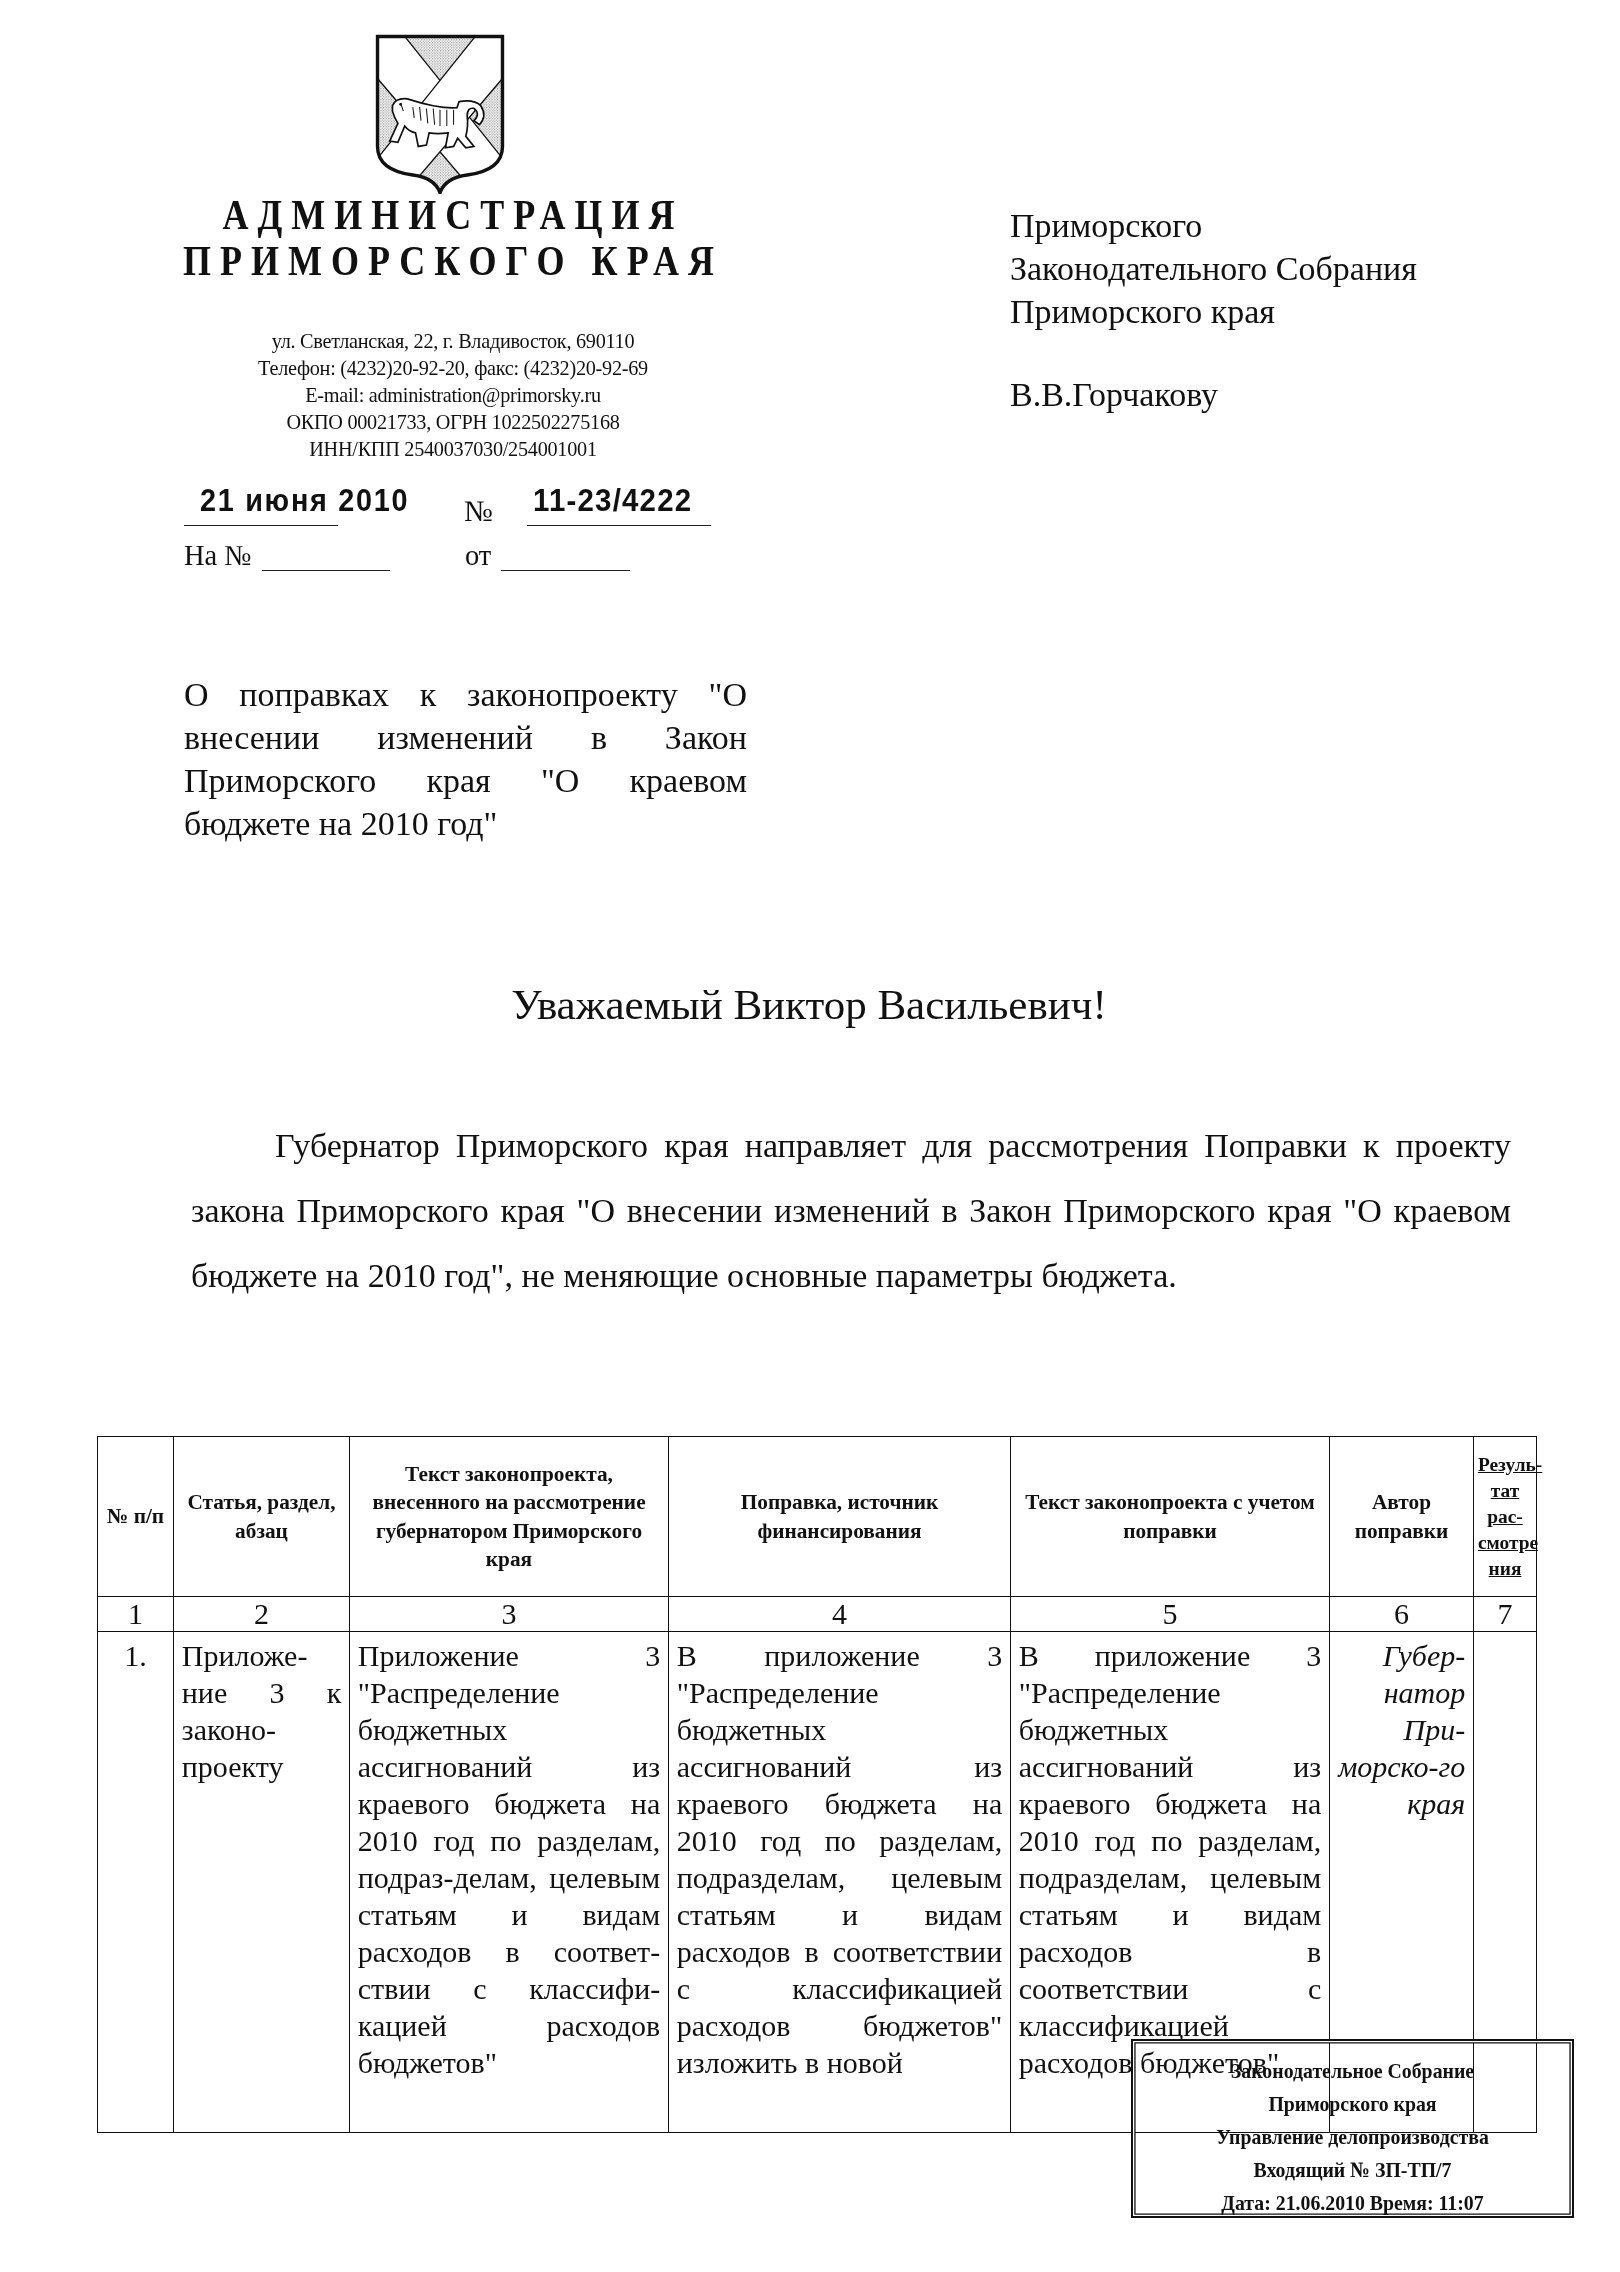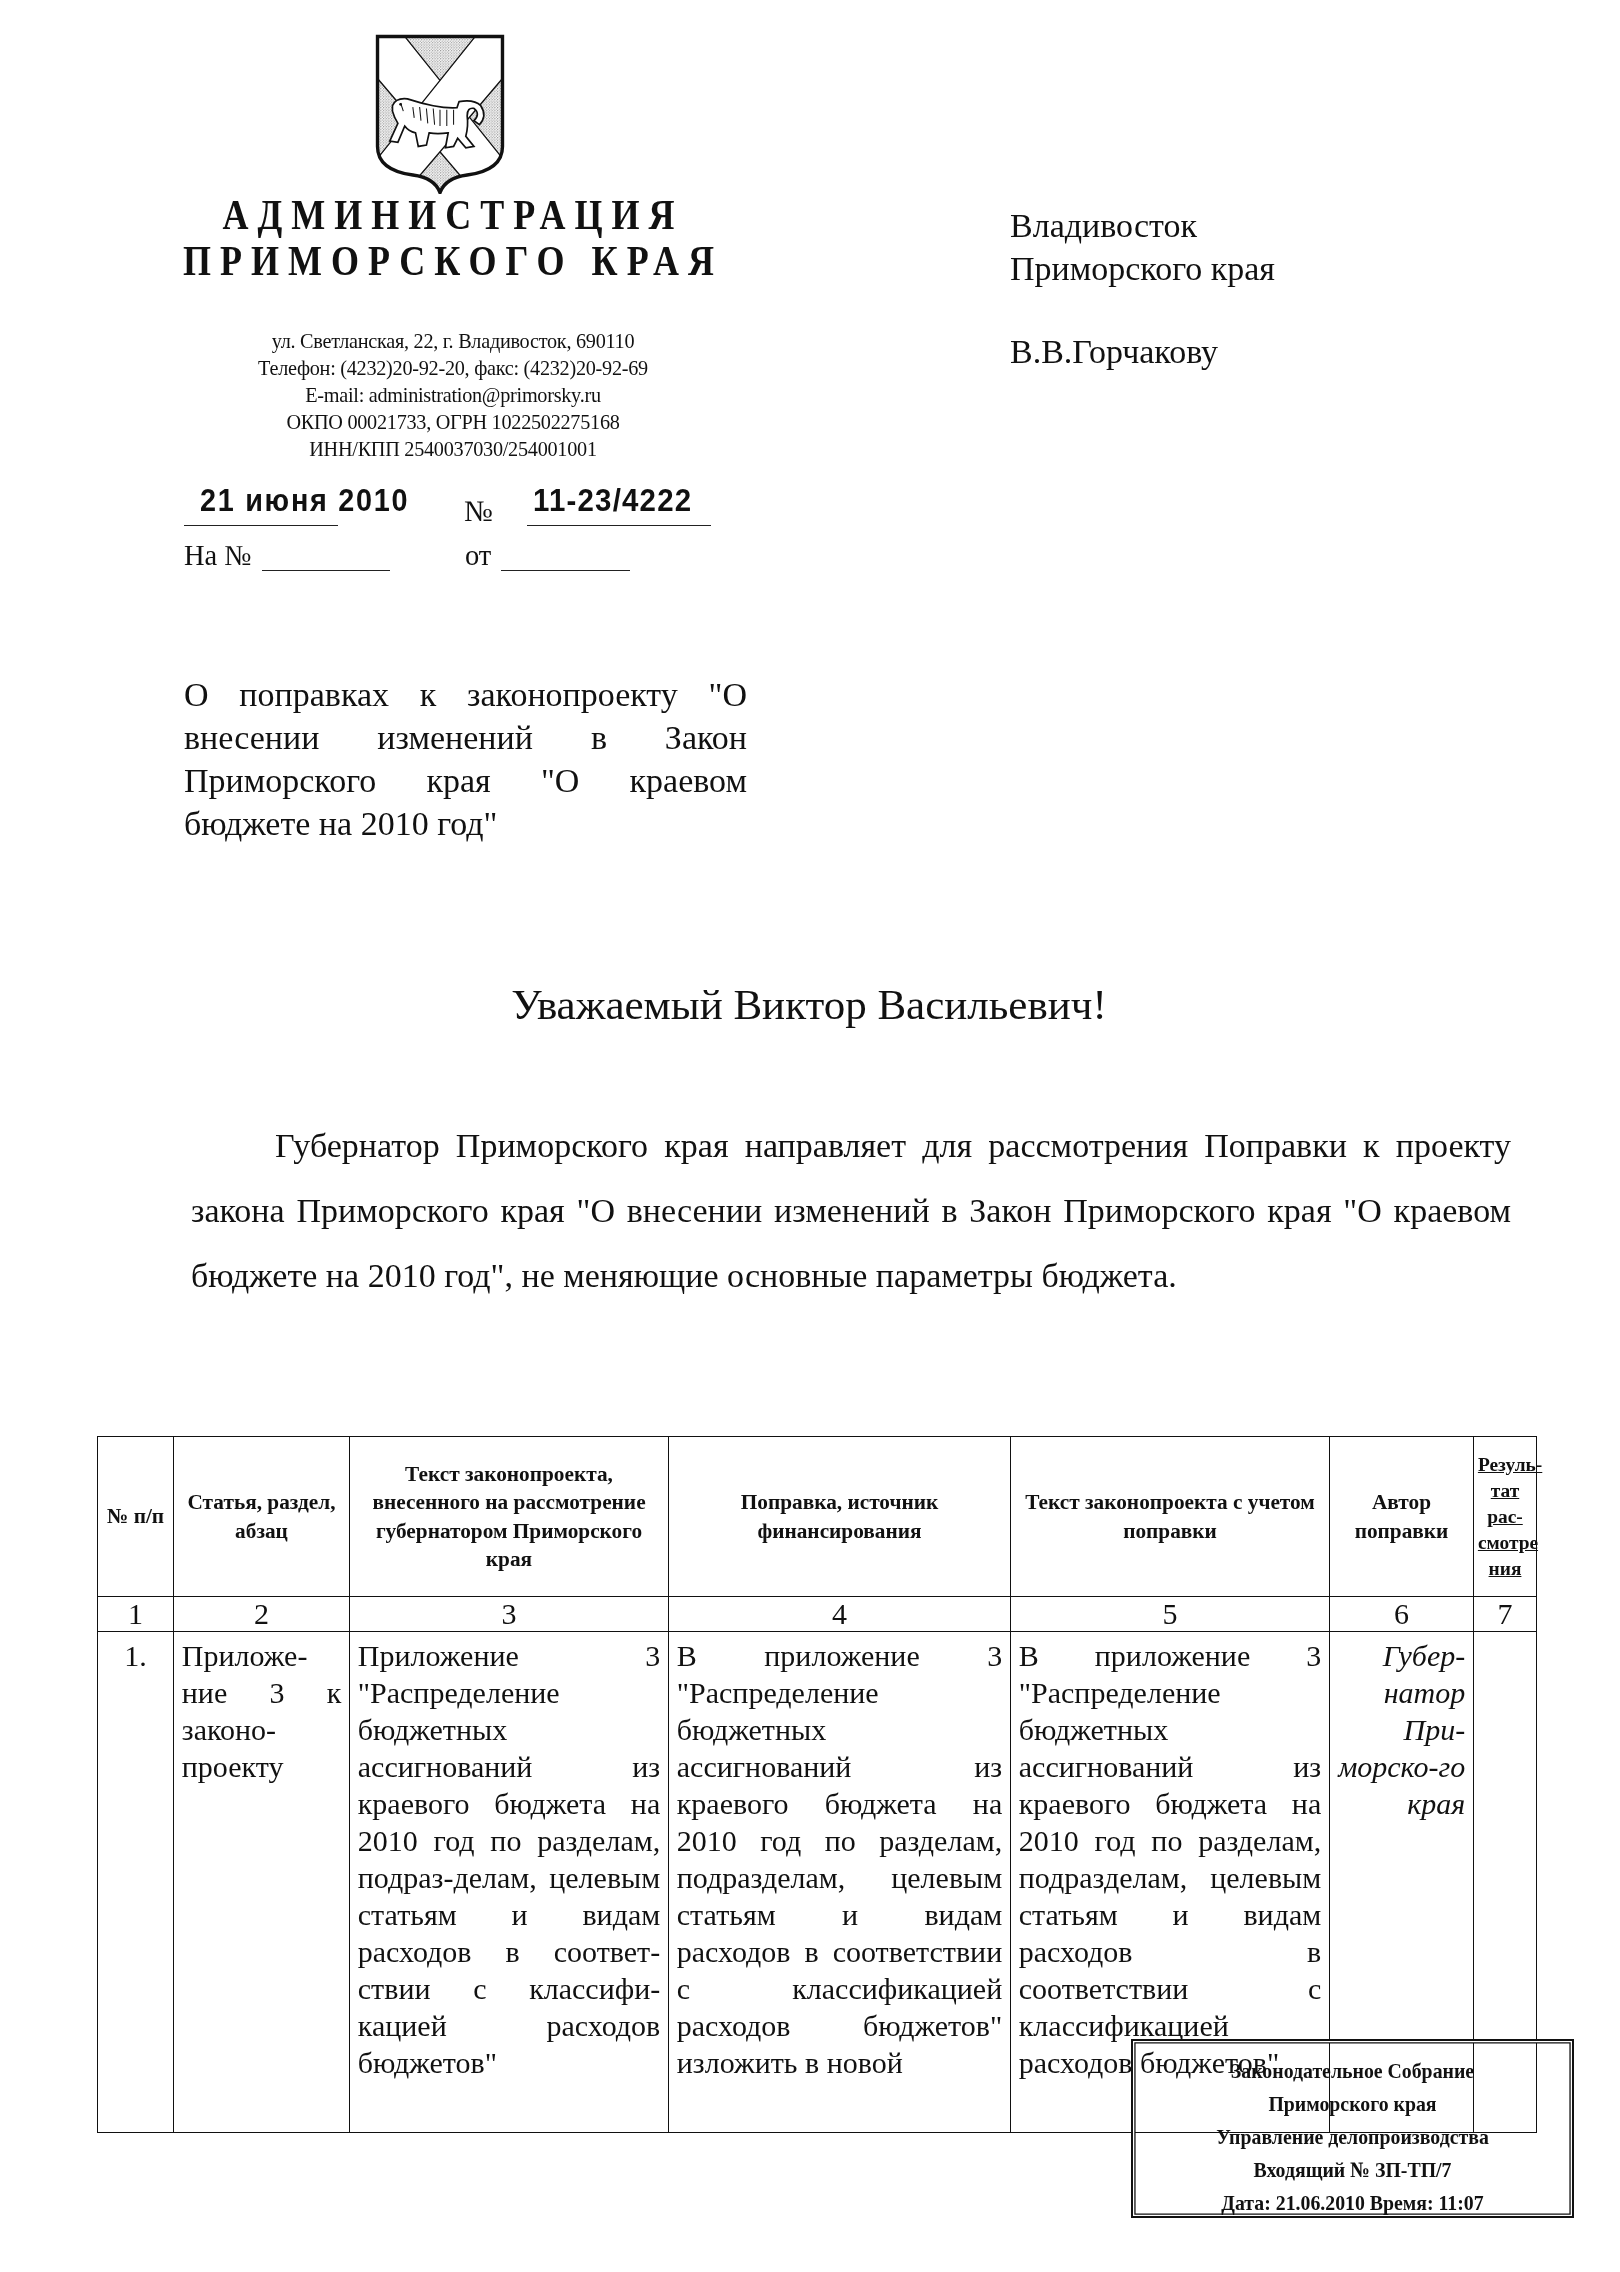--- a/index.html
+++ b/index.html
@@ -115,21 +115,22 @@
 </div>
 
 <div id="naline" class="abs">
   <span id="na-label">На №</span>
   <div id="na-rule"></div>
   <span id="ot-label">от</span>
   <div id="ot-rule"></div>
 </div>
 
 <div id="addressee" class="abs">
-  <div>Владивосток</div>
+  <div>Приморского</div>
+  <div>Законодательного Собрания</div>
   <div>Приморского края</div>
   <div class="name">В.В.Горчакову</div>
 </div>
 
 <div id="subject" class="abs">О поправках к законопроекту "О внесении изменений в Закон Приморского края "О краевом бюджете на 2010 год"</div>
 
 <div id="salutation" class="abs">Уважаемый Виктор Васильевич!</div>
 
 <div id="body-para" class="abs">Губернатор Приморского края направляет для рассмотрения Поправки к проекту закона Приморского края "О внесении изменений в Закон Приморского края "О краевом бюджете на 2010 год", не меняющие основные параметры бюджета.</div>
 

